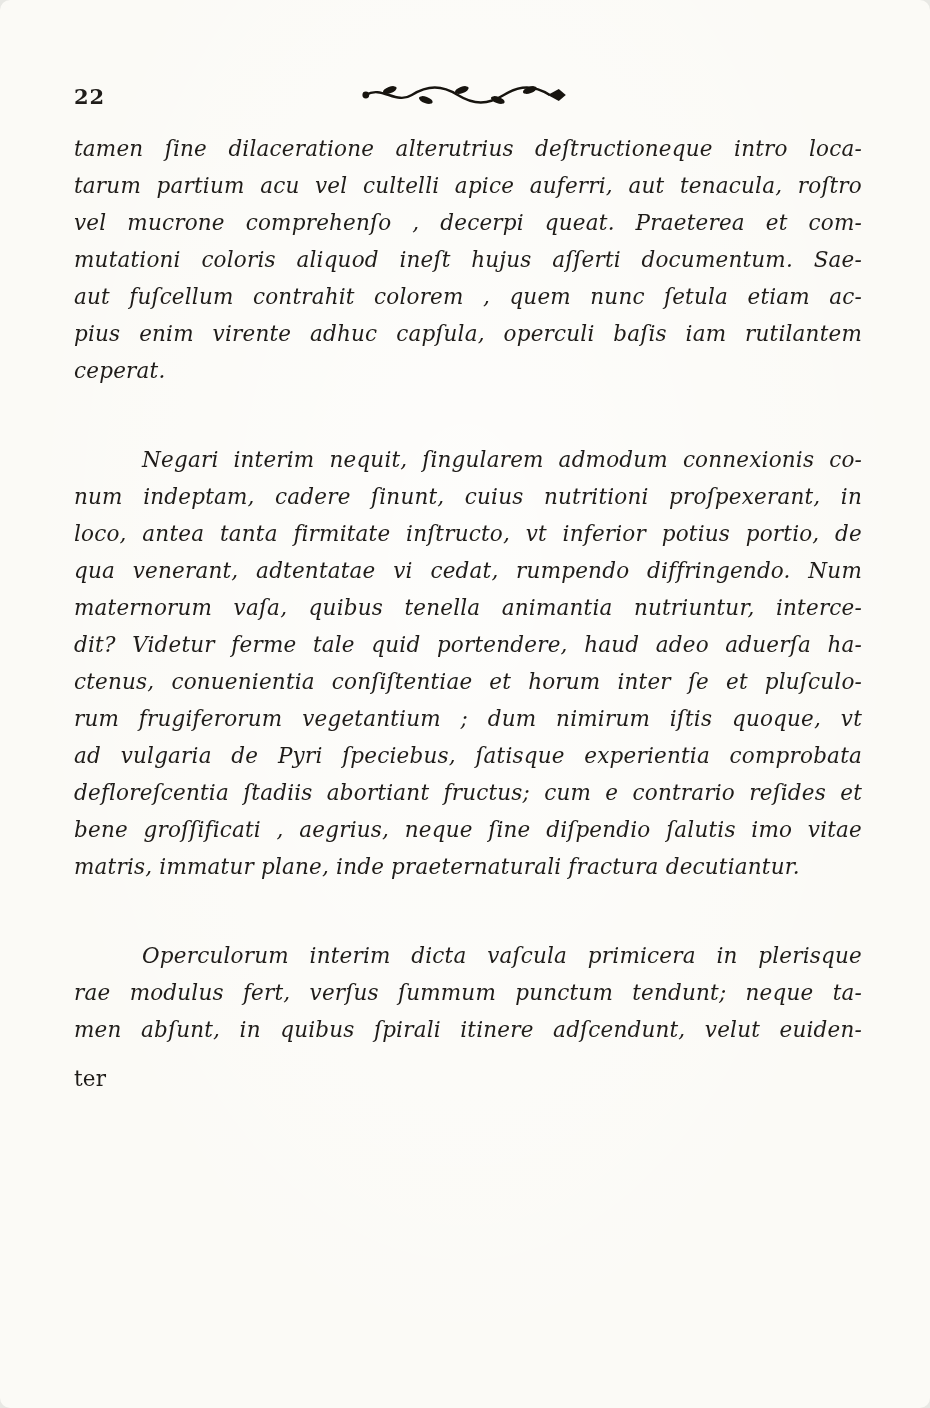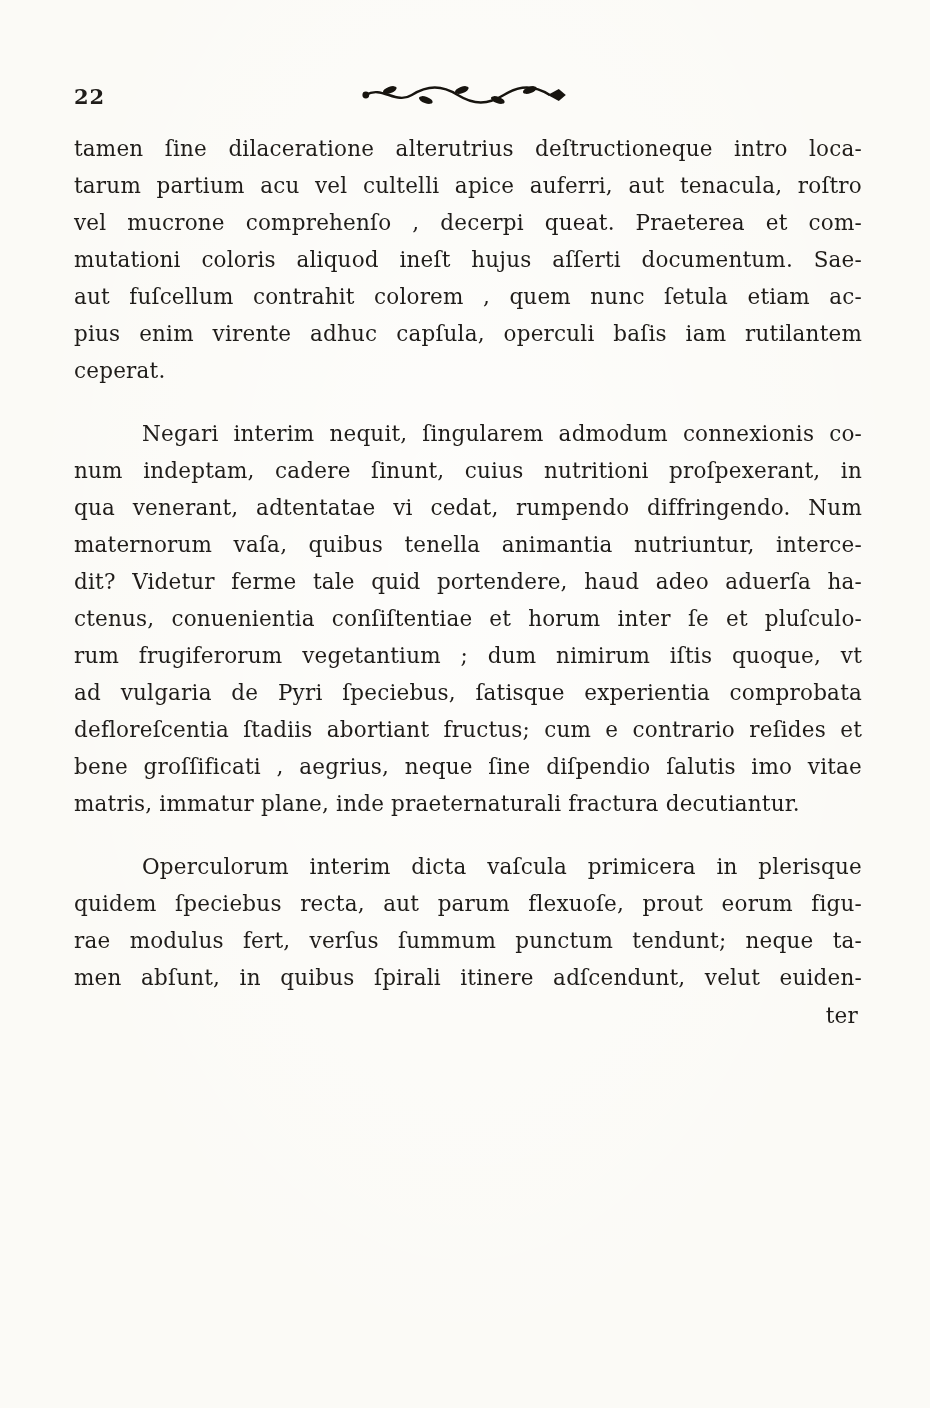--- a/index.html
+++ b/index.html
@@ -11,20 +11,21 @@
     position: relative;
     width: 930px;
     height: 1408px;
     margin: 0 auto;
     background:
       radial-gradient(ellipse at 50% 40%, rgba(255,255,255,0.6), rgba(0,0,0,0) 70%),
       #fbfaf6;
     color: #1f1c19;
     font-family: "DejaVu Serif", "Liberation Serif", serif;
     overflow: hidden;
+    border-radius: 10px;
   }
   .header {
     position: absolute;
     top: 82px;
     left: 74px;
     right: 66px;
     height: 30px;
   }
   .pagenum {
     position: absolute;
@@ -44,31 +45,32 @@
   .text-block {
     position: absolute;
     top: 130px;
     left: 74px;
     width: 788px;
     font-size: 21.5px;
     line-height: 37px;
     letter-spacing: 0.2px;
   }
   .para { margin: 0; }
-  .para + .para { margin-top: 26px; }
+  .para + .para { margin-top: 52px; }
   .line {
     text-align: justify;
     text-align-last: justify;
     white-space: normal;
+    font-style: italic;
   }
   .line.last { text-align-last: left; }
   .para.indent .line:first-child { text-indent: 68px; }
   .catchword {
-    text-align: right;
-    margin-top: 1px;
+    text-align: left;
+    margin-top: 12px;
     padding-right: 4px;
     line-height: 37px;
   }
 </style>
 </head>
 <body>
 
 <div class="page">
 
   <div class="header">
@@ -97,32 +99,32 @@
         <div class="line">tarum partium acu vel cultelli apice auferri, aut tenacula, roſtro</div>
         <div class="line">vel mucrone comprehenſo , decerpi queat. Praeterea et com-</div>
         <div class="line">mutationi coloris aliquod ineſt hujus aſſerti documentum. Sae-</div>
         <div class="line">aut fuſcellum contrahit colorem , quem nunc ſetula etiam ac-</div>
         <div class="line">pius enim virente adhuc capſula, operculi baſis iam rutilantem</div>
         <div class="line last">ceperat.</div>
       </div>
     <div class="para indent">
         <div class="line">Negari interim nequit, ſingularem admodum connexionis co-</div>
         <div class="line">num indeptam, cadere ſinunt, cuius nutritioni proſpexerant, in</div>
+        <div class="line">loco, antea tanta firmitate inſtructo, vt inferior potius portio, de</div>
         <div class="line">qua venerant, adtentatae vi cedat, rumpendo diffringendo. Num</div>
         <div class="line">maternorum vaſa, quibus tenella animantia nutriuntur, interce-</div>
         <div class="line">dit? Videtur ferme tale quid portendere, haud adeo aduerſa ha-</div>
         <div class="line">ctenus, conuenientia conſiſtentiae et horum inter ſe et pluſculo-</div>
         <div class="line">rum frugiferorum vegetantium ; dum nimirum iſtis quoque, vt</div>
         <div class="line">ad vulgaria de Pyri ſpeciebus, ſatisque experientia comprobata</div>
         <div class="line">defloreſcentia ſtadiis abortiant fructus; cum e contrario reſides et</div>
         <div class="line">bene groſſificati , aegrius, neque ſine diſpendio ſalutis imo vitae</div>
         <div class="line last">matris, immatur plane, inde praeternaturali fractura decutiantur.</div>
       </div>
     <div class="para indent">
         <div class="line">Operculorum interim dicta vaſcula primicera in plerisque</div>
-        <div class="line">quidem ſpeciebus recta, aut parum flexuoſe, prout eorum figu-</div>
         <div class="line">rae modulus fert, verſus ſummum punctum tendunt; neque ta-</div>
         <div class="line">men abſunt, in quibus ſpirali itinere adſcendunt, velut euiden-</div>
       </div>
     <div class="catchword">ter</div>
   </div>
 
 </div>
 
 </body></html>

